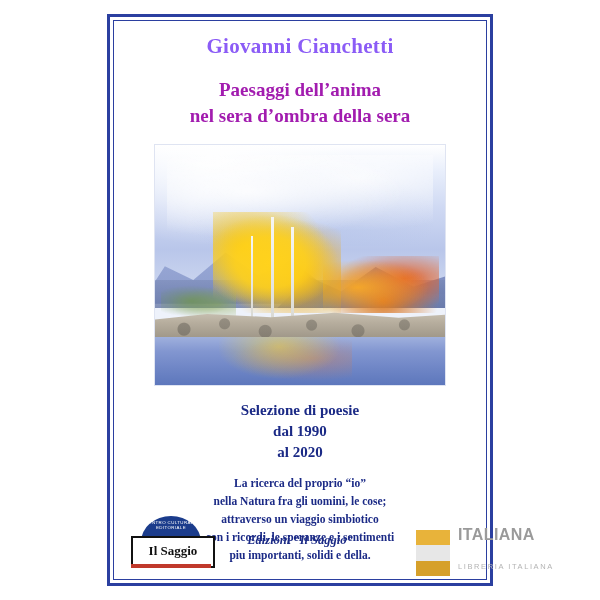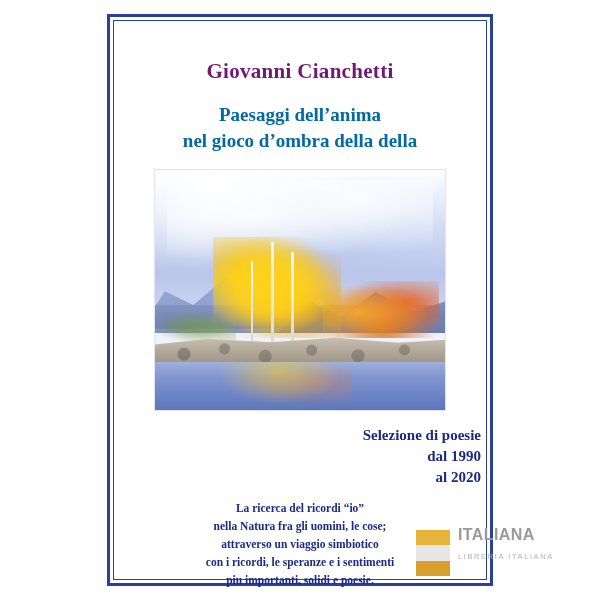--- a/index.html
+++ b/index.html
@@ -55,32 +55,32 @@
   .content {
     position: absolute;
     left: 18px;
     top: 18px;
     right: 18px;
     bottom: 18px;
     text-align: center;
   }
 
   .author {
-    margin-top: 33px;
+    margin-top: 8px;
     font-size: 21px;
     font-weight: bold;
-    color: #701a75;
+    color: #8b5cf6;
     letter-spacing: 0.3px;
   }
 
   .title {
     margin-top: 18px;
     font-size: 19px;
     font-weight: bold;
-    color: #0369a1;
+    color: #a21caf;
     line-height: 1.35;
   }
 
   
   .artwork {
     position: relative;
     width: 290px;
     height: 240px;
     margin: 16px auto 0 auto;
     background: #eef2fb;
@@ -227,21 +227,20 @@
       radial-gradient(ellipse at 40% 50%, rgba(110,150,70,0.65) 0%, rgba(110,150,70,0) 65%),
       radial-gradient(ellipse at 75% 60%, rgba(140,170,80,0.55) 0%, rgba(140,170,80,0) 60%);
   }
 
   .subtitle {
     margin-top: 14px;
     font-size: 15px;
     font-weight: bold;
     color: #1b2a86;
     line-height: 1.4;
-    text-align: right;
   }
 
   .blurb {
     margin-top: 12px;
     font-size: 11.5px;
     font-weight: bold;
     color: #1b2a86;
     line-height: 1.55;
   }
 
@@ -358,42 +357,42 @@
     letter-spacing: 0.4px;
     line-height: 1.15;
   }
   .wm-line2 {
     font-size: 16px;
     font-weight: bold;
     letter-spacing: 0.4px;
     line-height: 1.15;
   }
   .wm-sub {
-    margin-top: 8px;
+    margin-top: 18px;
     font-size: 7.5px;
     letter-spacing: 1.6px;
     color: #b4b4b4;
   }
 </style>
 </head>
 <body>
 
 <div class="page">
   <div class="cover">
 
     <div class="frame-outer"></div>
     <div class="frame-inner"></div>
 
     <div class="content">
 
       <div class="author">Giovanni Cianchetti</div>
 
       <div class="title">
         <div>Paesaggi dell’anima</div>
-        <div>nel gioco d’ombra della della</div>
+        <div>nel sera d’ombra della sera</div>
       </div>
 
       <div class="artwork">
         <div class="art-sky"></div>
         <div class="art-clouds"></div>
         <div class="art-mountain-far"></div>
         <div class="art-mountain-near"></div>
         <div class="art-treeline"></div>
         <div class="art-green"></div>
         <div class="art-foliage-orange"></div>
@@ -407,27 +406,42 @@
         <div class="art-water-reflect"></div>
       </div>
 
       <div class="subtitle">
         <div>Selezione di poesie</div>
         <div>dal 1990</div>
         <div>al 2020</div>
       </div>
 
       <div class="blurb">
-        <div>La ricerca del ricordi “io”</div>
+        <div>La ricerca del proprio “io”</div>
         <div>nella Natura fra gli uomini, le cose;</div>
         <div>attraverso un viaggio simbiotico</div>
         <div>con i ricordi, le speranze e i sentimenti</div>
-        <div>piu importanti, solidi e poesie.</div>
+        <div>piu importanti, solidi e della.</div>
       </div>
 
+      <div class="footer">
+
+        <div class="publisher-logo">
+          <div class="logo-ring">
+            <div class="logo-ring-text">CENTRO CULTURALE EDITORIALE</div>
+          </div>
+          <div class="logo-box">
+            <div class="logo-box-text">Il Saggio</div>
+          </div>
+          <div class="logo-bar"></div>
+        </div>
+
+        <div class="edizioni">Edizioni “Il Saggio”</div>
+
+      </div>
 
     </div>
   </div>
 
   <div class="watermark">
     <div class="wm-flag">
       <span class="s1"></span>
       <span class="s2"></span>
       <span class="s3"></span>
     </div>

